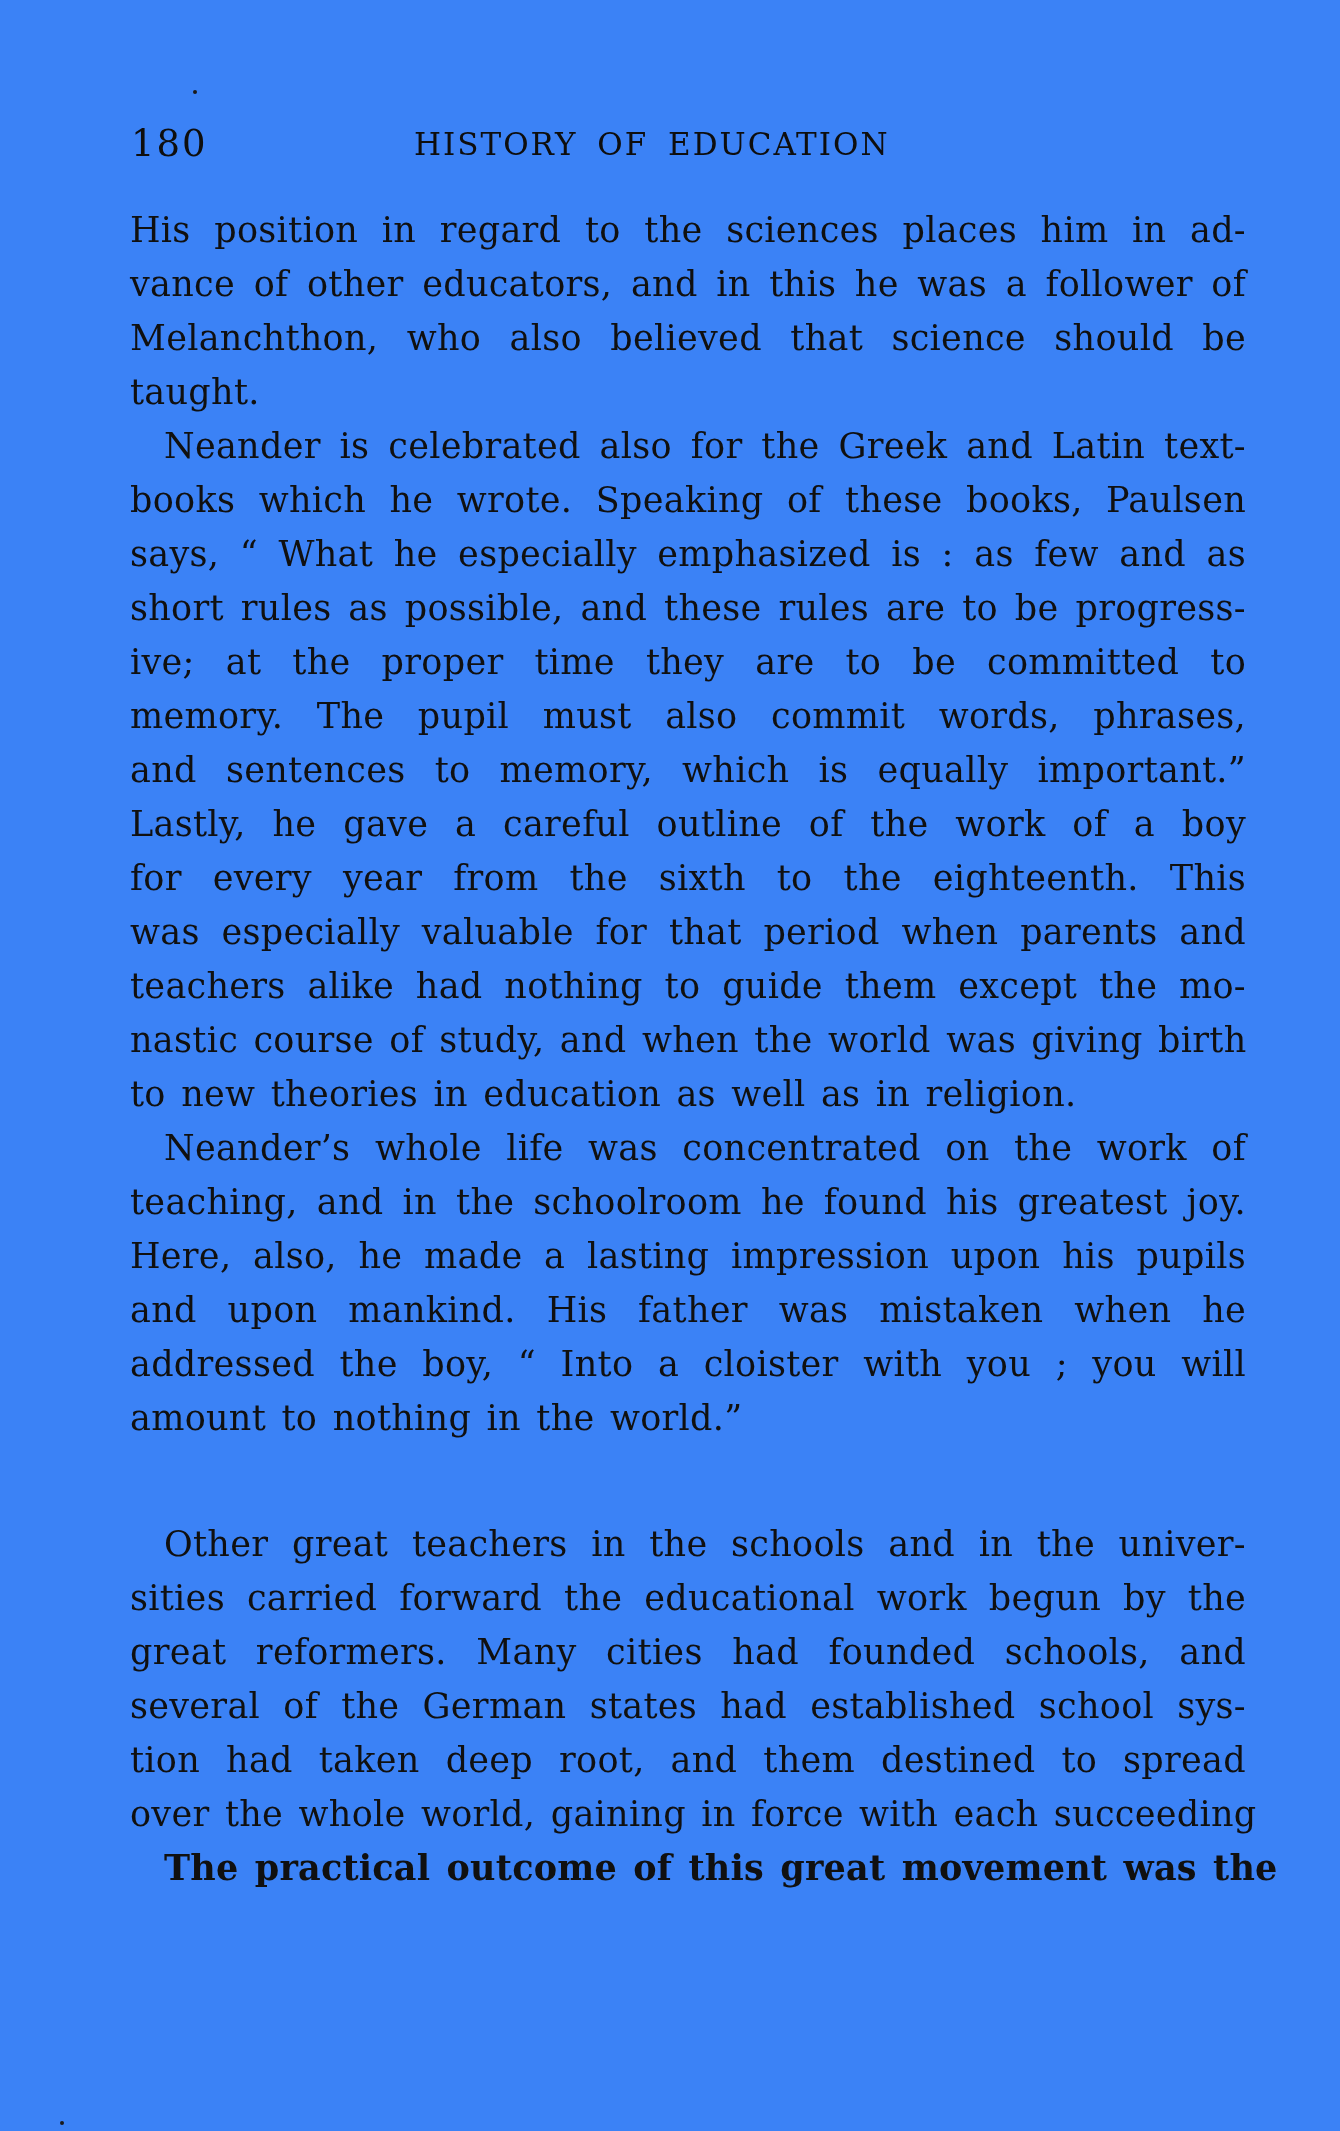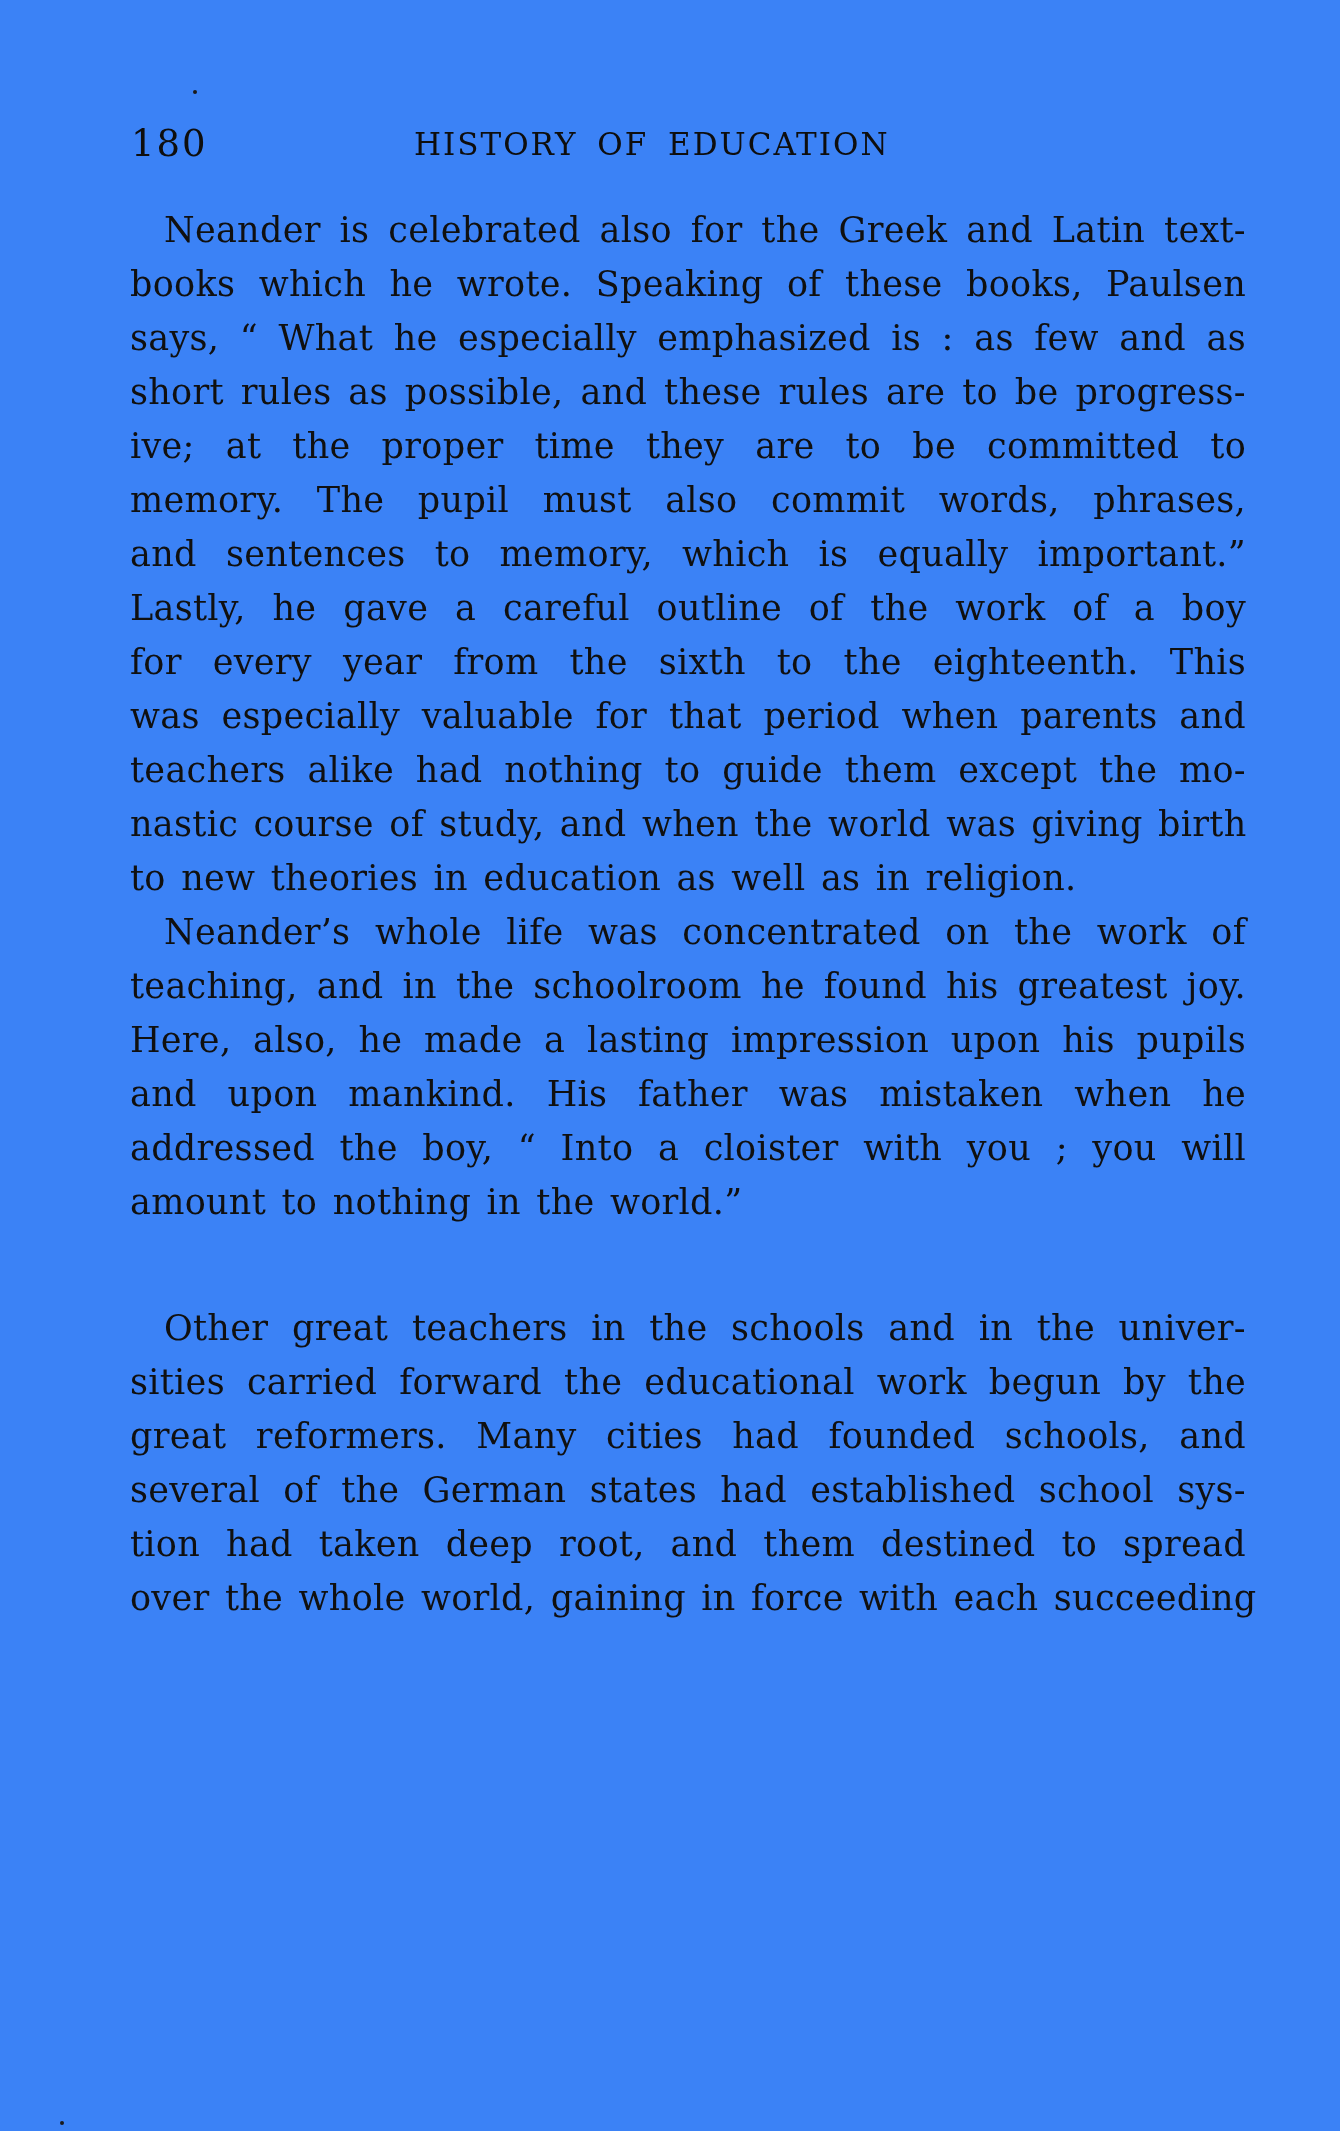--- a/index.html
+++ b/index.html
@@ -71,20 +71,26 @@
   }
 </style>
 </head>
 <body>
 
 <div id="book-page">
   <div class="page-number">180</div>
   <div class="running-head">HISTORY OF EDUCATION</div>
   <div class="text-block">
       <div class="paragraph">
+        <div class="line">His position in regard to the sciences places him in ad-</div>
+        <div class="line">vance of other educators, and in this he was a follower of</div>
+        <div class="line">Melanchthon, who also believed that science should be</div>
+        <div class="line last">taught.</div>
+      </div>
+      <div class="paragraph">
         <div class="line indent">Neander is celebrated also for the Greek and Latin text-</div>
         <div class="line">books which he wrote. Speaking of these books, Paulsen</div>
         <div class="line">says, “ What he especially emphasized is : as few and as</div>
         <div class="line">short rules as possible, and these rules are to be progress-</div>
         <div class="line">ive; at the proper time they are to be committed to</div>
         <div class="line">memory. The pupil must also commit words, phrases,</div>
         <div class="line">and sentences to memory, which is equally important.”</div>
         <div class="line">Lastly, he gave a careful outline of the work of a boy</div>
         <div class="line">for every year from the sixth to the eighteenth. This</div>
         <div class="line">was especially valuable for that period when parents and</div>
@@ -101,16 +107,19 @@
         <div class="line last">amount to nothing in the world.”</div>
       </div>
       <div class="paragraph spaced">
         <div class="line indent">Other great teachers in the schools and in the univer-</div>
         <div class="line">sities carried forward the educational work begun by the</div>
         <div class="line">great reformers. Many cities had founded schools, and</div>
         <div class="line">several of the German states had established school sys-</div>
         <div class="line">tion had taken deep root, and them destined to spread</div>
         <div class="line">over the whole world, gaining in force with each succeeding</div>
       </div>
+      <div class="paragraph heavy">
+        <div class="line indent">The practical outcome of this great movement was the</div>
+      </div>
     </div>
 <div class="speck" style="left: 193px; top: 90px;"></div>
     <div class="speck" style="left: 60px; top: 2121px;"></div>
   </div>
 
 </body></html>

